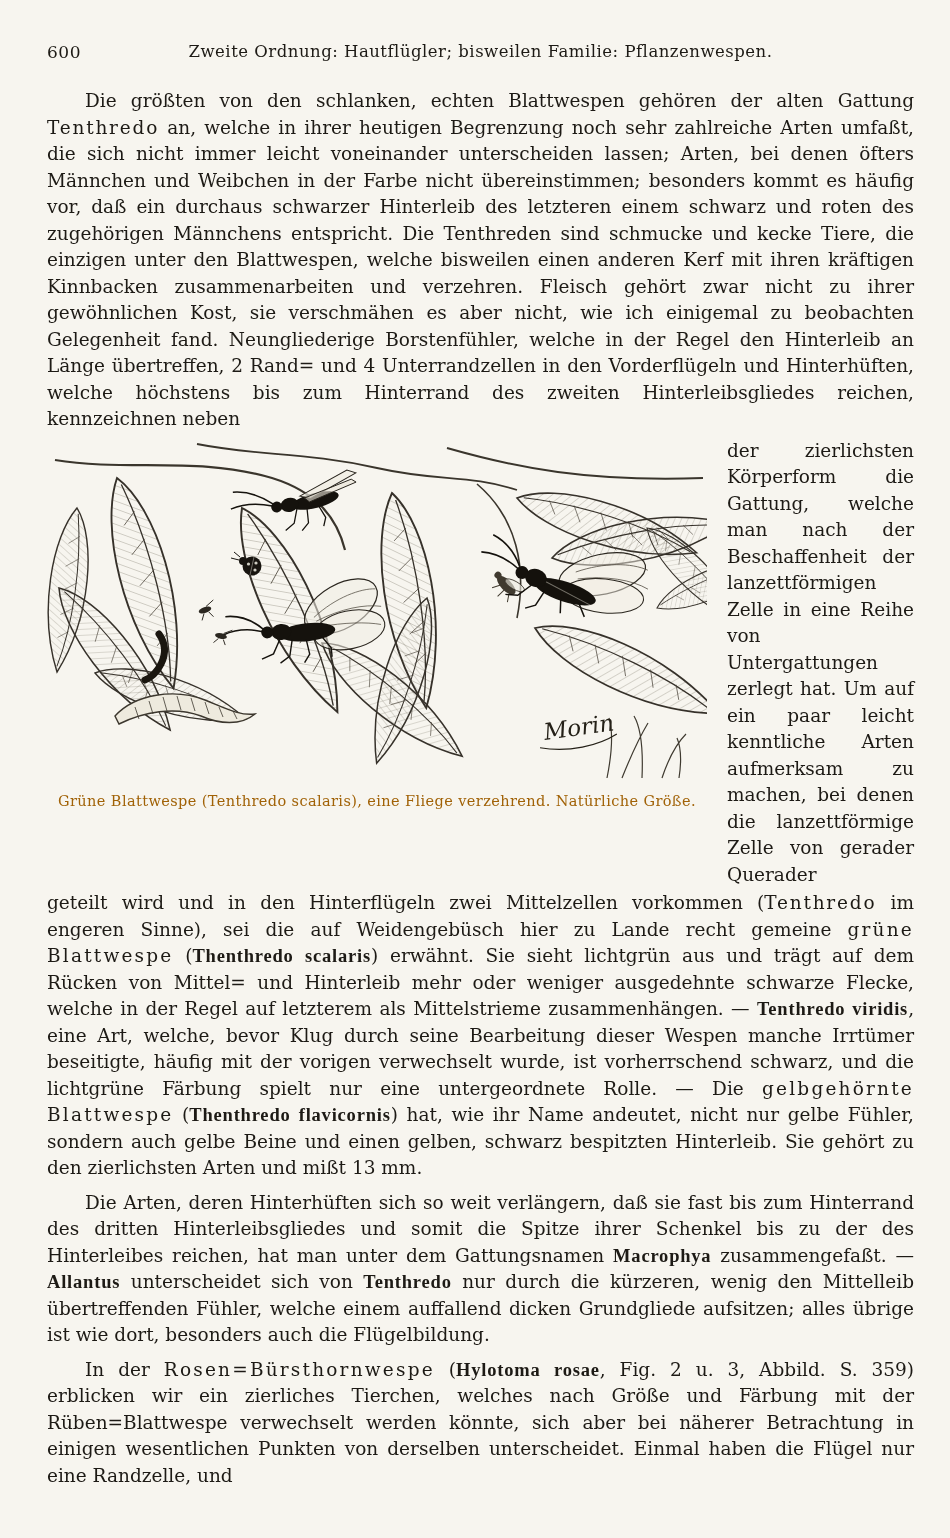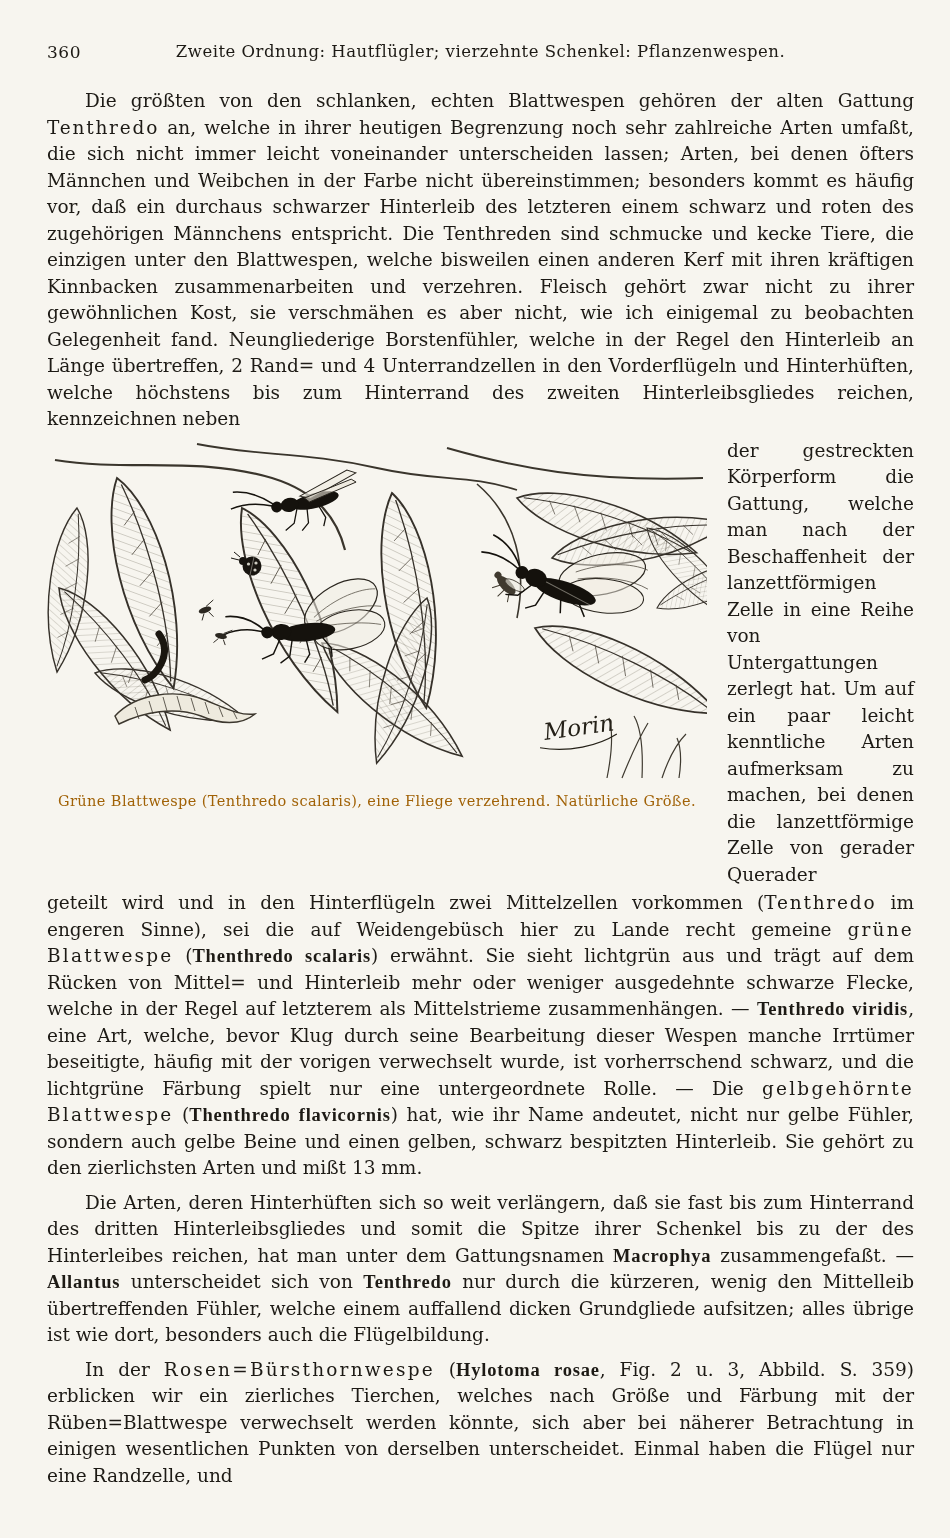--- a/index.html
+++ b/index.html
@@ -74,22 +74,22 @@
     font-size: 23px;
     fill: #242017;
   }
 </style>
 </head>
 <body>
 
 <div class="page">
 
   <div class="header">
-    <span class="pagenum">360</span>
-    <span class="running-title">Zweite Ordnung: Hautflügler; vierzehnte Schenkel: Pflanzenwespen.</span>
+    <span class="pagenum">600</span>
+    <span class="running-title">Zweite Ordnung: Hautflügler; bisweilen Familie: Pflanzenwespen.</span>
   </div>
 
   <p class="body indent"><span>Die größten von den schlanken, echten Blattwespen gehören der alten Gattung </span><span class="seg-lat">Tenthredo</span><span> an, welche in ihrer heutigen Begrenzung noch sehr zahlreiche Arten umfaßt, die sich nicht immer leicht voneinander unterscheiden lassen; Arten, bei denen öfters Männchen und Weibchen in der Farbe nicht übereinstimmen; besonders kommt es häufig vor, daß ein durchaus schwarzer Hinterleib des letzteren einem schwarz und roten des zugehörigen Männchens entspricht. Die Tenthreden sind schmucke und kecke Tiere, die einzigen unter den Blattwespen, welche bisweilen einen anderen Kerf mit ihren kräftigen Kinnbacken zusammenarbeiten und verzehren. Fleisch gehört zwar nicht zu ihrer gewöhnlichen Kost, sie verschmähen es aber nicht, wie ich einigemal zu beobachten Gelegenheit fand. Neungliederige Borstenfühler, welche in der Regel den Hinterleib an Länge übertreffen, 2 Rand= und 4 Unterrandzellen in den Vorderflügeln und Hinterhüften, welche höchstens bis zum Hinterrand des zweiten Hinterleibsgliedes reichen, kennzeichnen neben</span></p>
 
   <div class="figure-row">
     <figure class="figure">
       <svg viewBox="0 0 660 345" width="660" height="345" role="img" aria-label="engraving">
         <defs>
           <pattern id="h1" width="5" height="5" patternUnits="userSpaceOnUse" patternTransform="rotate(32)">
             <line x1="0" y1="0" x2="0" y2="5" stroke="#57513f" stroke-width="0.65"></line>
@@ -192,20 +192,20 @@
         <path d="M560,340 q8,-40 2,-60 M575,340 q14,-35 26,-55 M595,340 q2,-45 -8,-62 M615,340 q10,-30 24,-44 M632,340 q4,-26 -2,-40" stroke="#3f3a30" fill="none" stroke-width="1.2"></path>
 
         <g transform="translate(498,302) rotate(-8)">
           <text class="sig-text" x="0" y="0">Morin</text>
           <path d="M-6,7 C22,16 52,13 72,4" stroke="#242017" stroke-width="1.2" fill="none"></path>
         </g>
       </svg>
       <figcaption class="caption">Grüne Blattwespe (Tenthredo scalaris), eine Fliege verzehrend.  Natürliche Größe.</figcaption>
     </figure>
 
-    <div class="wrap-col">der gestreckten Körperform die Gattung, welche man nach der Beschaffenheit der lanzettförmigen Zelle in eine Reihe von Untergattungen zerlegt hat. Um auf ein paar leicht kenntliche Arten aufmerksam zu machen, bei denen die lanzettförmige Zelle von gerader Querader</div>
+    <div class="wrap-col">der zierlichsten Körperform die Gattung, welche man nach der Beschaffenheit der lanzettförmigen Zelle in eine Reihe von Untergattungen zerlegt hat. Um auf ein paar leicht kenntliche Arten aufmerksam zu machen, bei denen die lanzettförmige Zelle von gerader Querader</div>
   </div>
 
   <p class="body"><span>geteilt wird und in den Hinterflügeln zwei Mittelzellen vorkommen (</span><span class="seg-lat">Tenthredo</span><span> im engeren Sinne), sei die auf Weidengebüsch hier zu Lande recht gemeine </span><span class="seg-sp">grüne Blattwespe</span><span> (</span><span class="seg-b">Thenthredo scalaris</span><span>) erwähnt.  Sie sieht lichtgrün aus und trägt auf dem Rücken von Mittel= und Hinterleib mehr oder weniger ausgedehnte schwarze Flecke, welche in der Regel auf letzterem als Mittelstrieme zusammenhängen. — </span><span class="seg-b">Tenthredo viridis</span><span>, eine Art, welche, bevor Klug durch seine Bearbeitung dieser Wespen manche Irrtümer beseitigte, häufig mit der vorigen verwechselt wurde, ist vorherrschend schwarz, und die lichtgrüne Färbung spielt nur eine untergeordnete Rolle. — Die </span><span class="seg-sp">gelbgehörnte Blattwespe</span><span> (</span><span class="seg-b">Thenthredo flavicornis</span><span>) hat, wie ihr Name andeutet, nicht nur gelbe Fühler, sondern auch gelbe Beine und einen gelben, schwarz bespitzten Hinterleib.  Sie gehört zu den zierlichsten Arten und mißt 13 mm.</span></p>
   <p class="body indent"><span>Die Arten, deren Hinterhüften sich so weit verlängern, daß sie fast bis zum Hinterrand des dritten Hinterleibsgliedes und somit die Spitze ihrer Schenkel bis zu der des Hinterleibes reichen, hat man unter dem Gattungsnamen </span><span class="seg-b">Macrophya</span><span> zusammengefaßt. — </span><span class="seg-b">Allantus</span><span> unterscheidet sich von </span><span class="seg-b">Tenthredo</span><span> nur durch die kürzeren, wenig den Mittelleib übertreffenden Fühler, welche einem auffallend dicken Grundgliede aufsitzen; alles übrige ist wie dort, besonders auch die Flügelbildung.</span></p>
   <p class="body indent"><span>In der </span><span class="seg-sp">Rosen=Bürsthornwespe</span><span> (</span><span class="seg-b">Hylotoma rosae</span><span>, Fig. 2 u. 3, Abbild. S. 359) erblicken wir ein zierliches Tierchen, welches nach Größe und Färbung mit der Rüben=Blattwespe verwechselt werden könnte, sich aber bei näherer Betrachtung in einigen wesentlichen Punkten von derselben unterscheidet.  Einmal haben die Flügel nur eine Randzelle, und</span></p>
 
 </div>
 
 </body></html>

